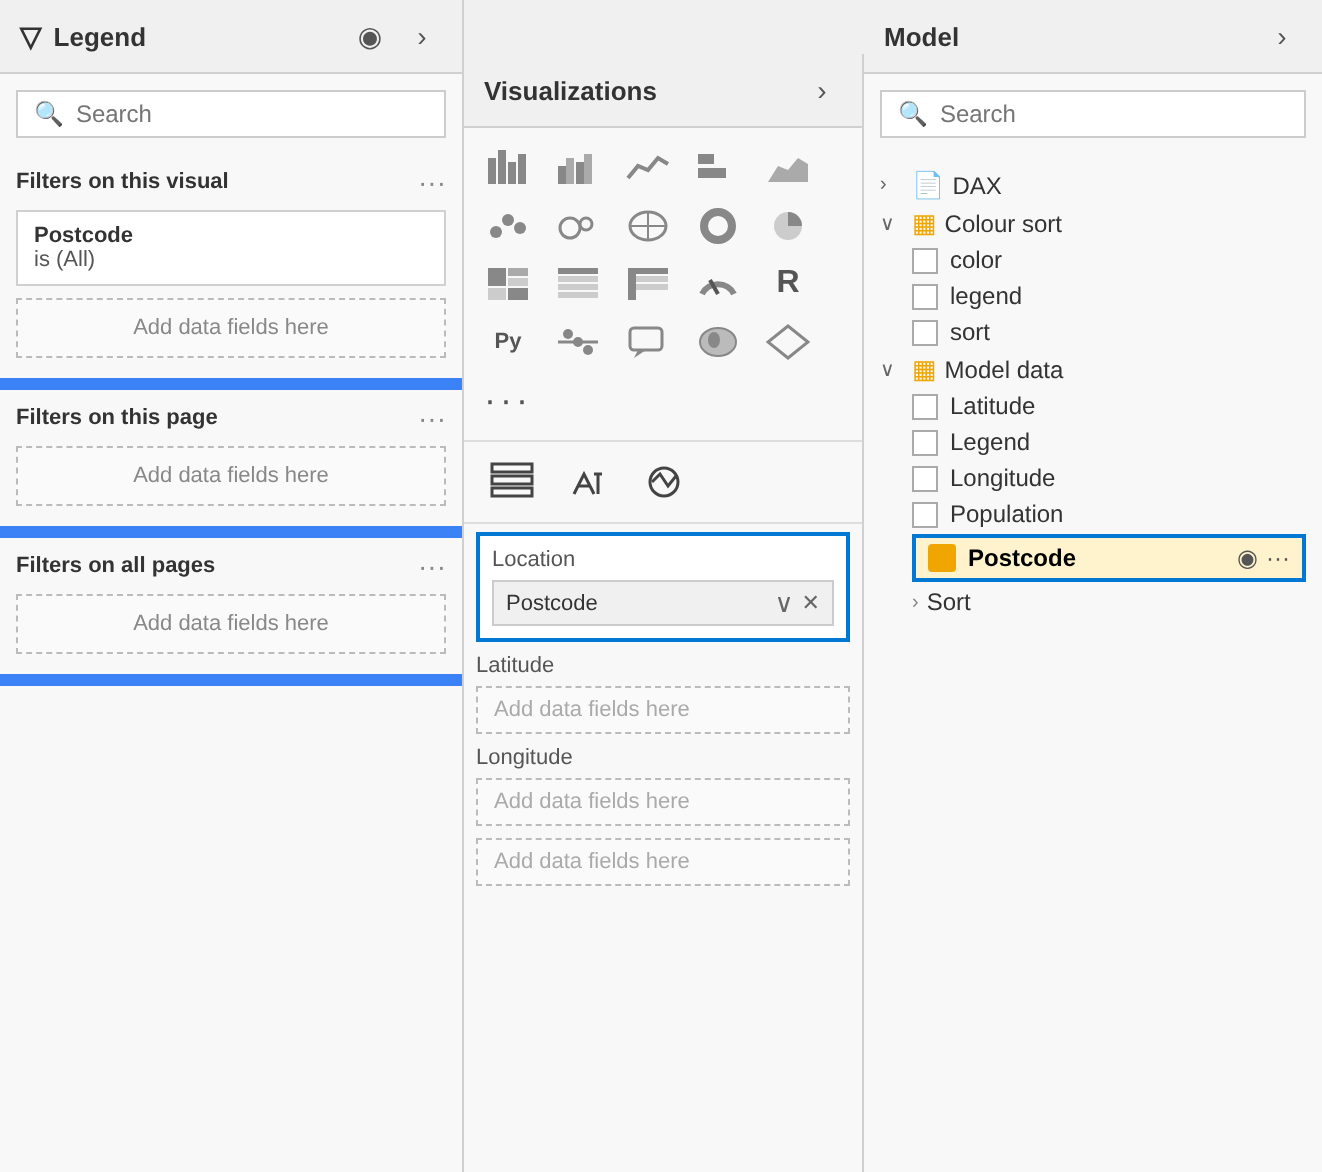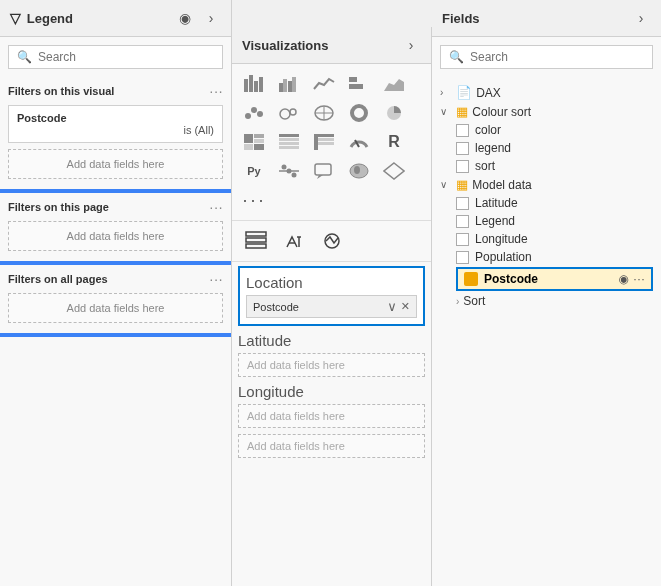--- a/index.html
+++ b/index.html
@@ -77,21 +77,21 @@
       outline: none;
       font-size: 12px;
       width: 100%;
       background: transparent;
     }
     .search-icon { color: #555; font-size: 12px; }
 
     
     .filter-section {
       padding: 6px 8px 6px 8px;
-      border-bottom: 4px solid #3b82f6;
+      border-bottom: 6px solid #3b82f6;
     }
     .filter-section-header {
       display: flex;
       align-items: center;
       justify-content: space-between;
       margin-bottom: 6px;
     }
     .filter-section-title {
       font-size: 11px;
       font-weight: 600;
@@ -104,21 +104,21 @@
     }
 
     
     .filter-card {
       background: white;
       border: 1px solid #d0d0d0;
       padding: 6px 8px;
       margin-bottom: 6px;
     }
     .filter-card-title { font-size: 11px; font-weight: 600; color: #333; }
-    .filter-card-value { font-size: 11px; color: #555; text-align: right; }
+    .filter-card-value { font-size: 11px; color: #555; }
 
     
     .add-fields-placeholder {
       border: 1px dashed #bbb;
       background: #fafafa;
       text-align: center;
       padding: 8px;
       font-size: 11px;
       color: #888;
       margin-bottom: 4px;
@@ -171,21 +171,21 @@
       border: 2px solid #0078d4;
       padding: 6px;
       margin-bottom: 6px;
       background: white;
     }
     .viz-field-group-normal {
       border: none;
       padding: 0 0 6px 0;
     }
     .viz-field-label {
-      font-size: 15px;
+      font-size: 11px;
       color: #555;
       margin-bottom: 4px;
     }
     .viz-field-chip {
       display: flex;
       align-items: center;
       justify-content: space-between;
       background: #f0f0f0;
       border: 1px solid #ccc;
       padding: 3px 6px;
@@ -512,21 +512,21 @@
       <div class="viz-field-group-normal">
         <div class="viz-add-placeholder">Add data fields here</div>
       </div>
     </div>
   </div>
 </div>
 
 <div class="panel panel-fields">
   <div class="panel-header">
     <div class="panel-header-title">
-      <span>Fields</span>
+      <span>Model</span>
     </div>
     <div class="panel-header-icons">
       <span class="icon-btn">›</span>
     </div>
   </div>
 
   <div class="search-box">
     <span class="search-icon">🔍</span>
     <input type="text" placeholder="Search" style="">
   </div>

